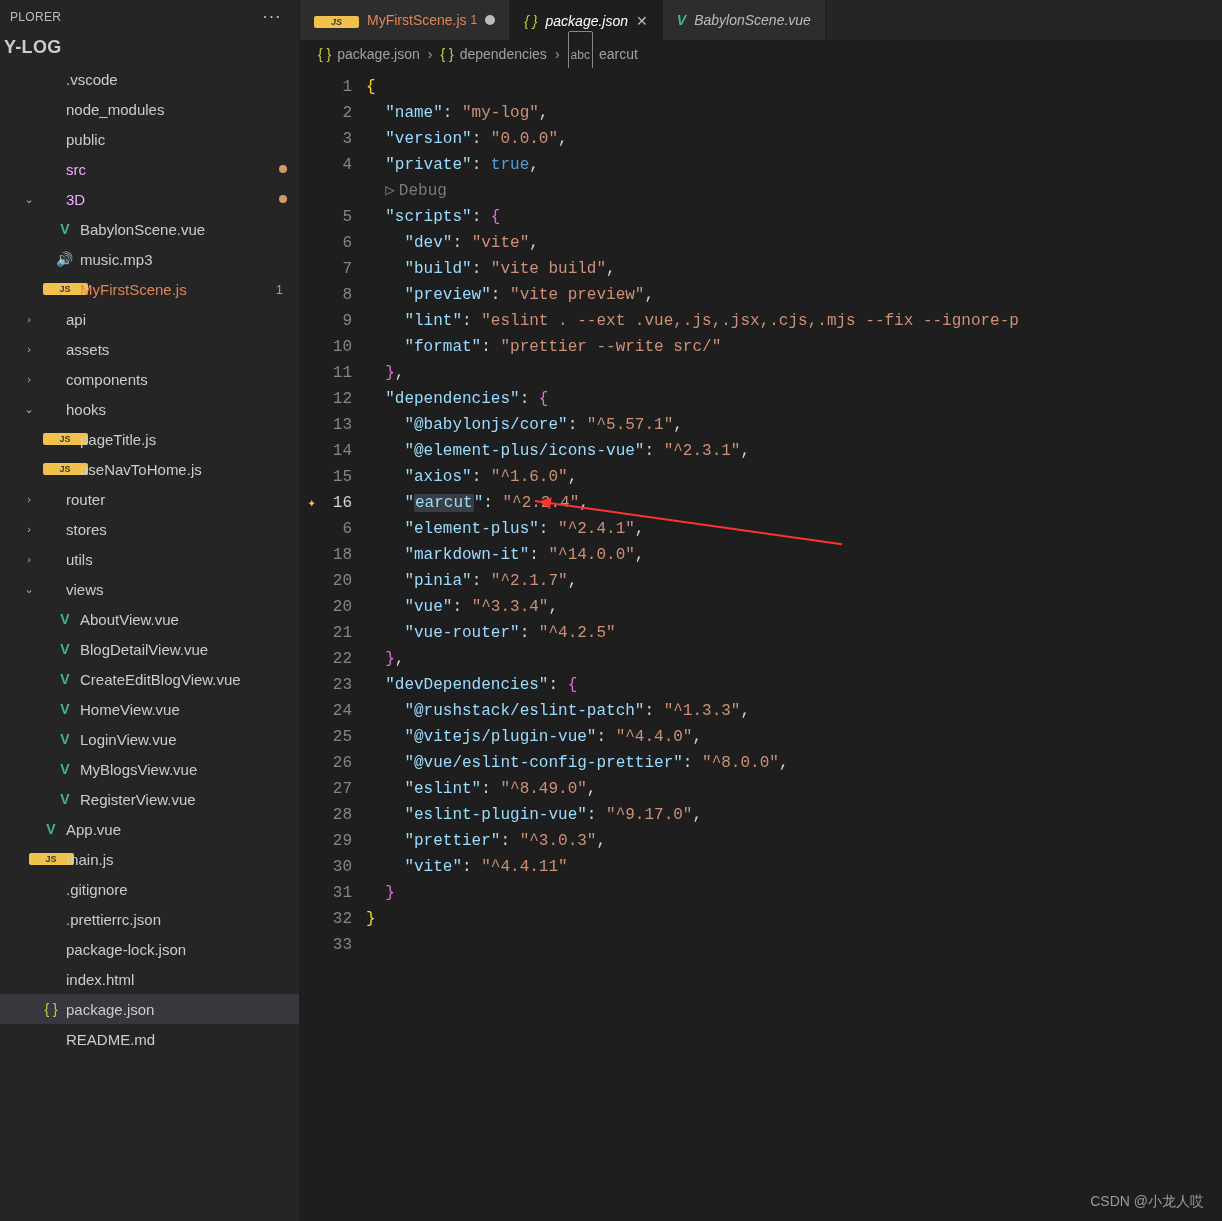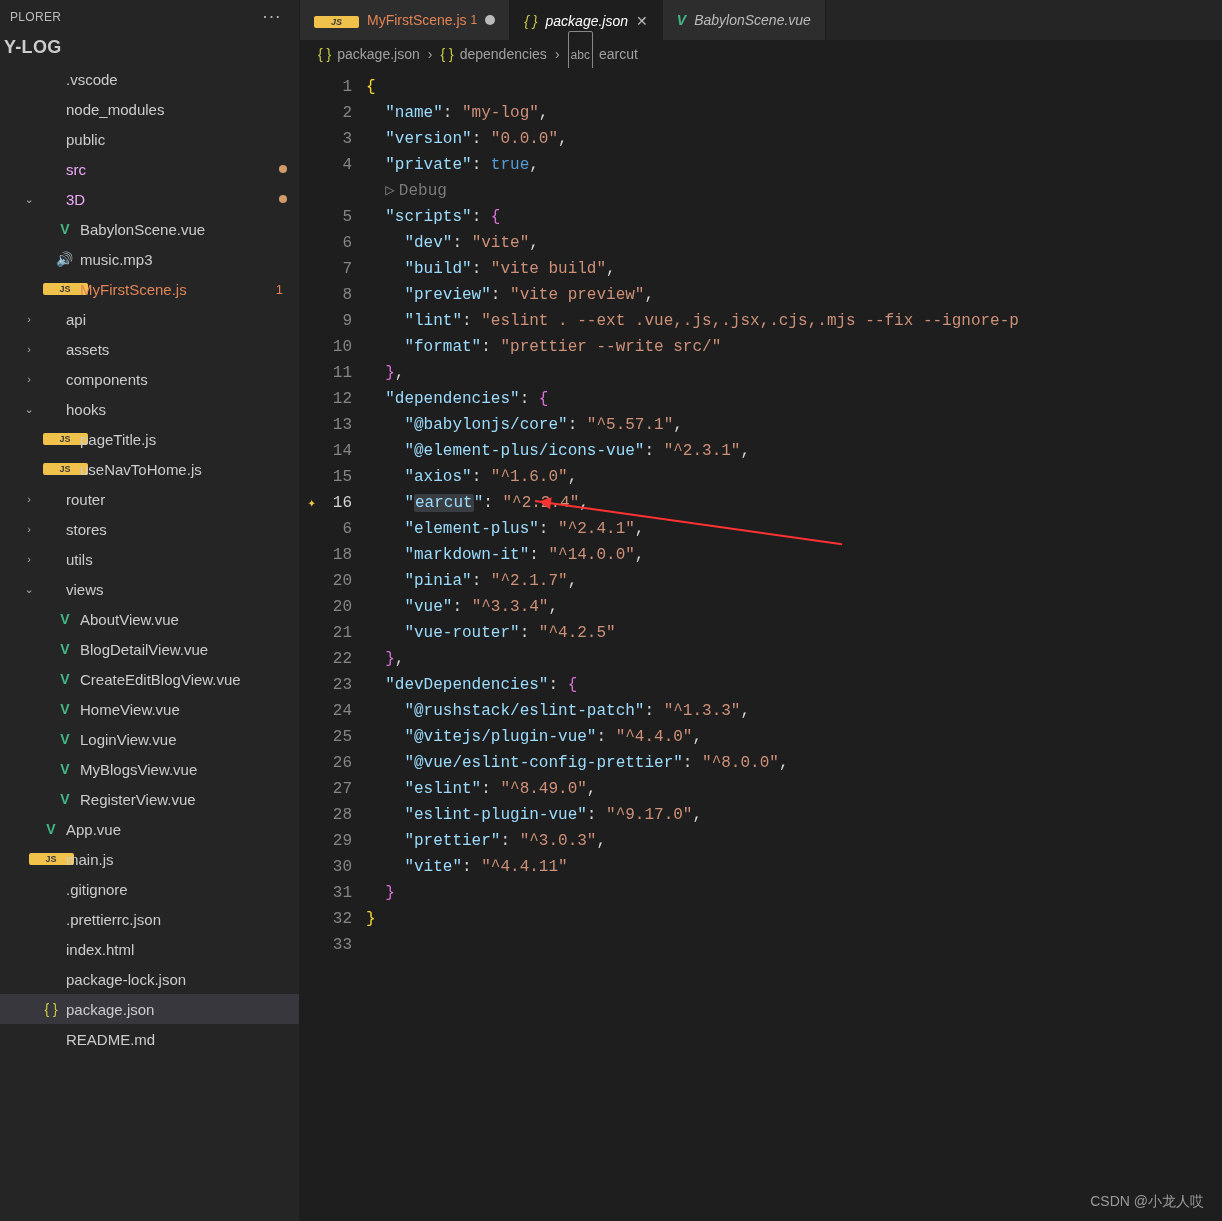--- a/index.html
+++ b/index.html
@@ -254,26 +254,26 @@
           <span class="lbl">.gitignore</span>
         </div>
         <div class="trow indent1">
           <span class="chev"></span>
           <span class="iconslot"></span>
           <span class="lbl">.prettierrc.json</span>
         </div>
         <div class="trow indent1">
           <span class="chev"></span>
           <span class="iconslot"></span>
+          <span class="lbl">package-lock.json</span>
+        </div>
+        <div class="trow indent1">
+          <span class="chev"></span>
+          <span class="iconslot"></span>
           <span class="lbl">index.html</span>
-        </div>
-        <div class="trow indent1">
-          <span class="chev"></span>
-          <span class="iconslot"></span>
-          <span class="lbl">package-lock.json</span>
         </div>
         <div class="trow indent1 sel">
           <span class="chev"></span>
           <span class="iconslot">
             <span class="ico-braces">{ }</span>
           </span>
           <span class="lbl">package.json</span>
         </div>
         <div class="trow indent1">
           <span class="chev"></span>

